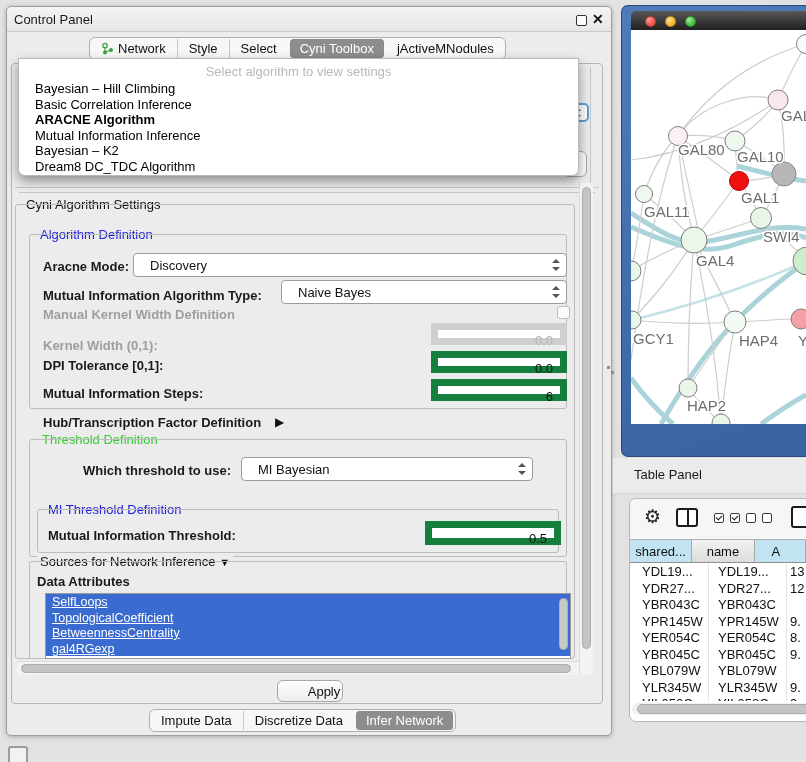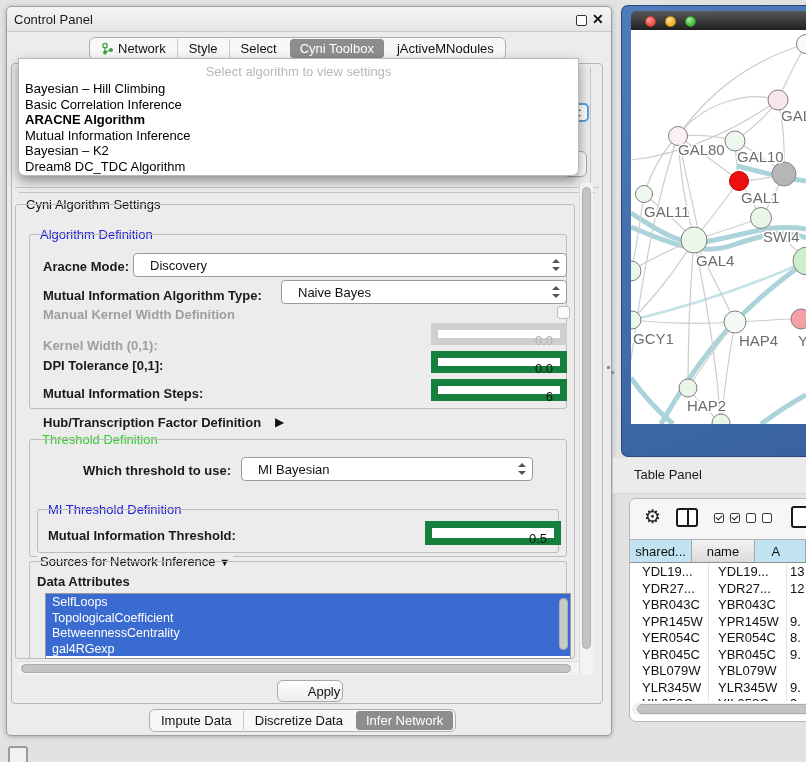--- a/index.html
+++ b/index.html
@@ -65,31 +65,31 @@
   .arrow-down { font-size:11px; color:#111; }
 
   
   .sb-track-v { position:absolute; background:#f3f3f3; border-left:1px solid #dcdcdc; }
   .sb-track-h { position:absolute; background:#f3f3f3; border-top:1px solid #dcdcdc; }
   .sb-thumb { position:absolute; background:#c4c4c4; border:1px solid #adadad; border-radius:5px; }
 
   
   #attr-list { left:38px; top:586px; width:526px; height:66px; background:#fff;
     border:1px solid #9a9a9a; overflow:hidden; }
-  .attr-row { height:15.5px; background:#3a6bd0; color:#fff; font-size:12.5px; padding:1px 0 0 6px; white-space:nowrap; }
+  .attr-row { height:15.5px; background:#3a6bd0; color:#fff; font-size:12.5px; padding:1px 0 0 6px; white-space:nowrap;text-decoration:underline; }
   #attr-scroll { position:absolute; right:2px; top:4px; width:9px; height:52px; background:#c9c9c9; border-radius:5px; border:1px solid #b0b0b0; }
 
   #apply-btn { left:270px; top:673px; width:66px; height:22px; border:1px solid #a8a8a8; border-radius:6px;
     background:linear-gradient(#fefefe,#ededed); font-size:13px; color:#111; text-align:center; padding-top:3px;padding-left:28px; }
 
   
   #algo-popup { left:11px; top:51px; width:561px; height:118px; background:#fff;
     border:1px solid #b9b9b9; border-radius:0 0 7px 7px; box-shadow:0 5px 12px rgba(0,0,0,.4); z-index:50; overflow:hidden; }
   #algo-prompt { text-align:center; font-size:13px; color:#b8b8b8; padding-top:5px; height:22px; }
-  .algo-item { font-size:13px; color:#000; height:15.5px; padding-left:6px; white-space:nowrap; }
+  .algo-item { font-size:13px; color:#000; height:15.5px; padding-left:16px; white-space:nowrap; }
   .algo-item.bold { font-weight:bold; }
 
   
   #splitter-handle { left:607px; top:366px; width:8px; height:10px; }
   #splitter-handle i { position:absolute; width:3px; height:3px; background:#8d8d8d; display:block; }
 
   #net-frame { left:621px; top:5px; width:185px; height:452px; border-radius:7px 0 0 7px;
     background:linear-gradient(160deg,#4e7cba,#38639f); border-left:1px solid #27497e;
     border-top:1px solid #27497e; border-bottom:1px solid #27497e; }
   #net-titlebar { left:631px; top:11px; width:175px; height:19px; border-radius:5px 0 0 0;

